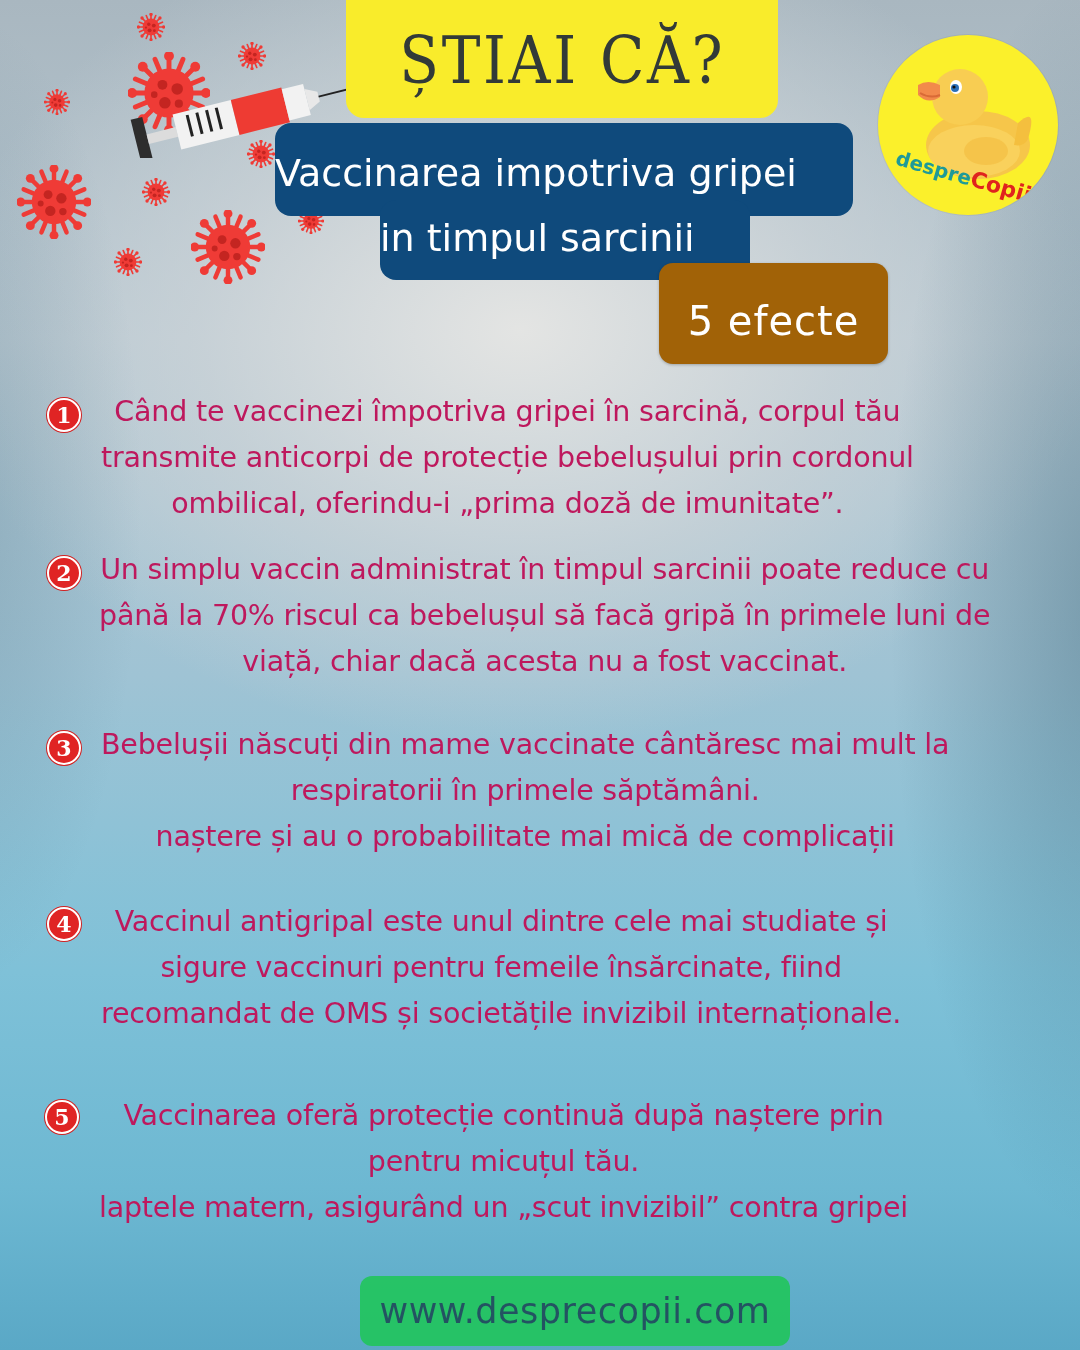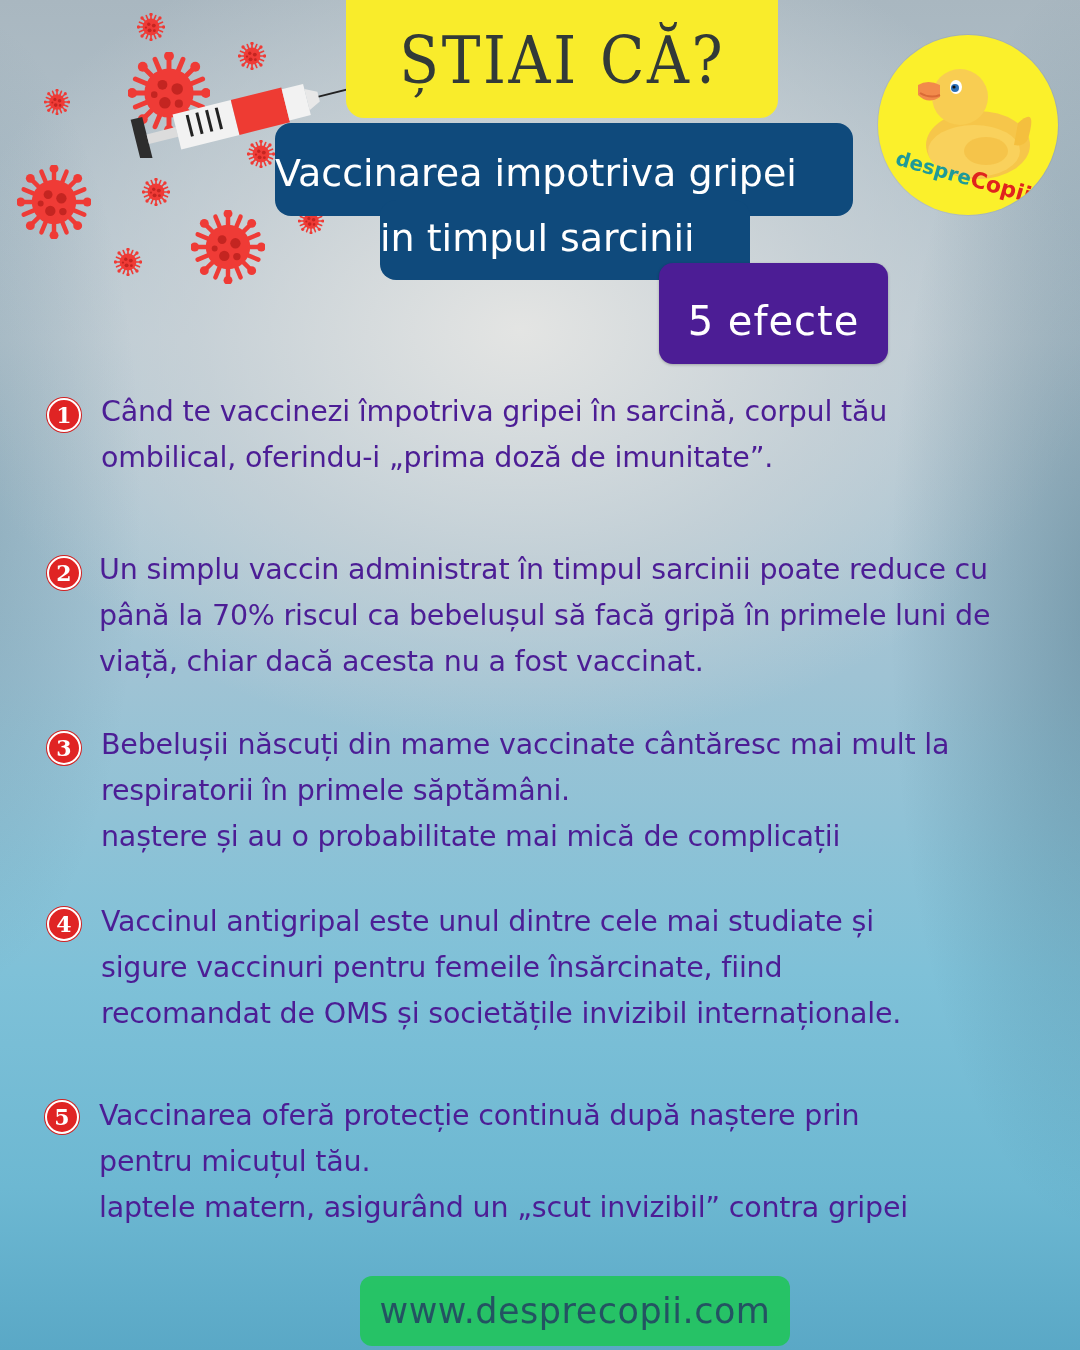--- a/index.html
+++ b/index.html
@@ -58,21 +58,21 @@
       font-family: "DejaVu Sans", sans-serif;
       font-size: 38px; white-space: nowrap;
       text-align: center;
     }
     .subtitle-line.l1 { left: 275px; width: 472px; top: 151px; }
     .subtitle-line.l2 { left: 380px; width: 292px; top: 216px; }
 
     
     .count-badge {
       position: absolute; left: 659px; top: 263px; width: 229px; height: 101px;
-      background: #4c1d95; border-radius: 14px; z-index: 6;
+      background: #a16207; border-radius: 14px; z-index: 6;
       display: flex; align-items: center; justify-content: center;
       box-shadow: 0 1px 3px rgba(0,0,0,0.25);
     }
     .count-badge span {
       color: #fff; font-size: 40px; font-family: "DejaVu Sans", sans-serif;
       letter-spacing: 1px; margin-top: 14px;
     }
 
     
     .logo {
@@ -94,24 +94,25 @@
     .facts { position: absolute; left: 0; top: 0; width: 1080px; z-index: 7; }
     .fact { position: absolute; left: 0; width: 1080px; }
     .fact .num {
       position: absolute; width: 34px; height: 34px; border-radius: 50%;
       background: #e02424; border: 2px solid #fff;
       box-shadow: 0 0 0 1px #d31f1f;
       color: #fff; font-family: "DejaVu Serif", serif; font-weight: bold;
       font-size: 22px; line-height: 30px; text-align: center;
     }
     .fact .text {
-      position: absolute; color: #4c1d95;
+      position: absolute; color: #be185d;
       font-family: "DejaVu Sans", sans-serif;
       font-size: 28.5px; line-height: 46px;
       letter-spacing: -0.2px;
+      text-align: center;
     }
     .fact .text div { white-space: nowrap; }
 
     
     .url-box {
       position: absolute; left: 360px; top: 1276px; width: 430px; height: 70px;
       background: #22c55e; border-radius: 12px; z-index: 7;
       display: flex; align-items: center; justify-content: center;
       opacity: 0.92;
     }
@@ -263,20 +264,21 @@
     <span class="w1">despre</span><span class="w2">Copii</span>
   </div>
 </div>
 
 <div class="facts">
 
   <div class="fact" style="top:392px;">
     <div class="num" style="left:47px;top:6px;">1</div>
     <div class="text" style="left:101px;top:-3px;">
       <div>Când te vaccinezi împotriva gripei în sarcină, corpul tău</div>
+      <div>transmite anticorpi de protecție bebelușului prin cordonul</div>
       <div>ombilical, oferindu-i „prima doză de imunitate”.</div>
     </div>
   </div>
 
   <div class="fact" style="top:550px;">
     <div class="num" style="left:47px;top:6px;">2</div>
     <div class="text" style="left:99px;top:-3px;">
       <div>Un simplu vaccin administrat în timpul sarcinii poate reduce cu</div>
       <div>până la 70% riscul ca bebelușul să facă gripă în primele luni de</div>
       <div>viață, chiar dacă acesta nu a fost vaccinat.</div>

